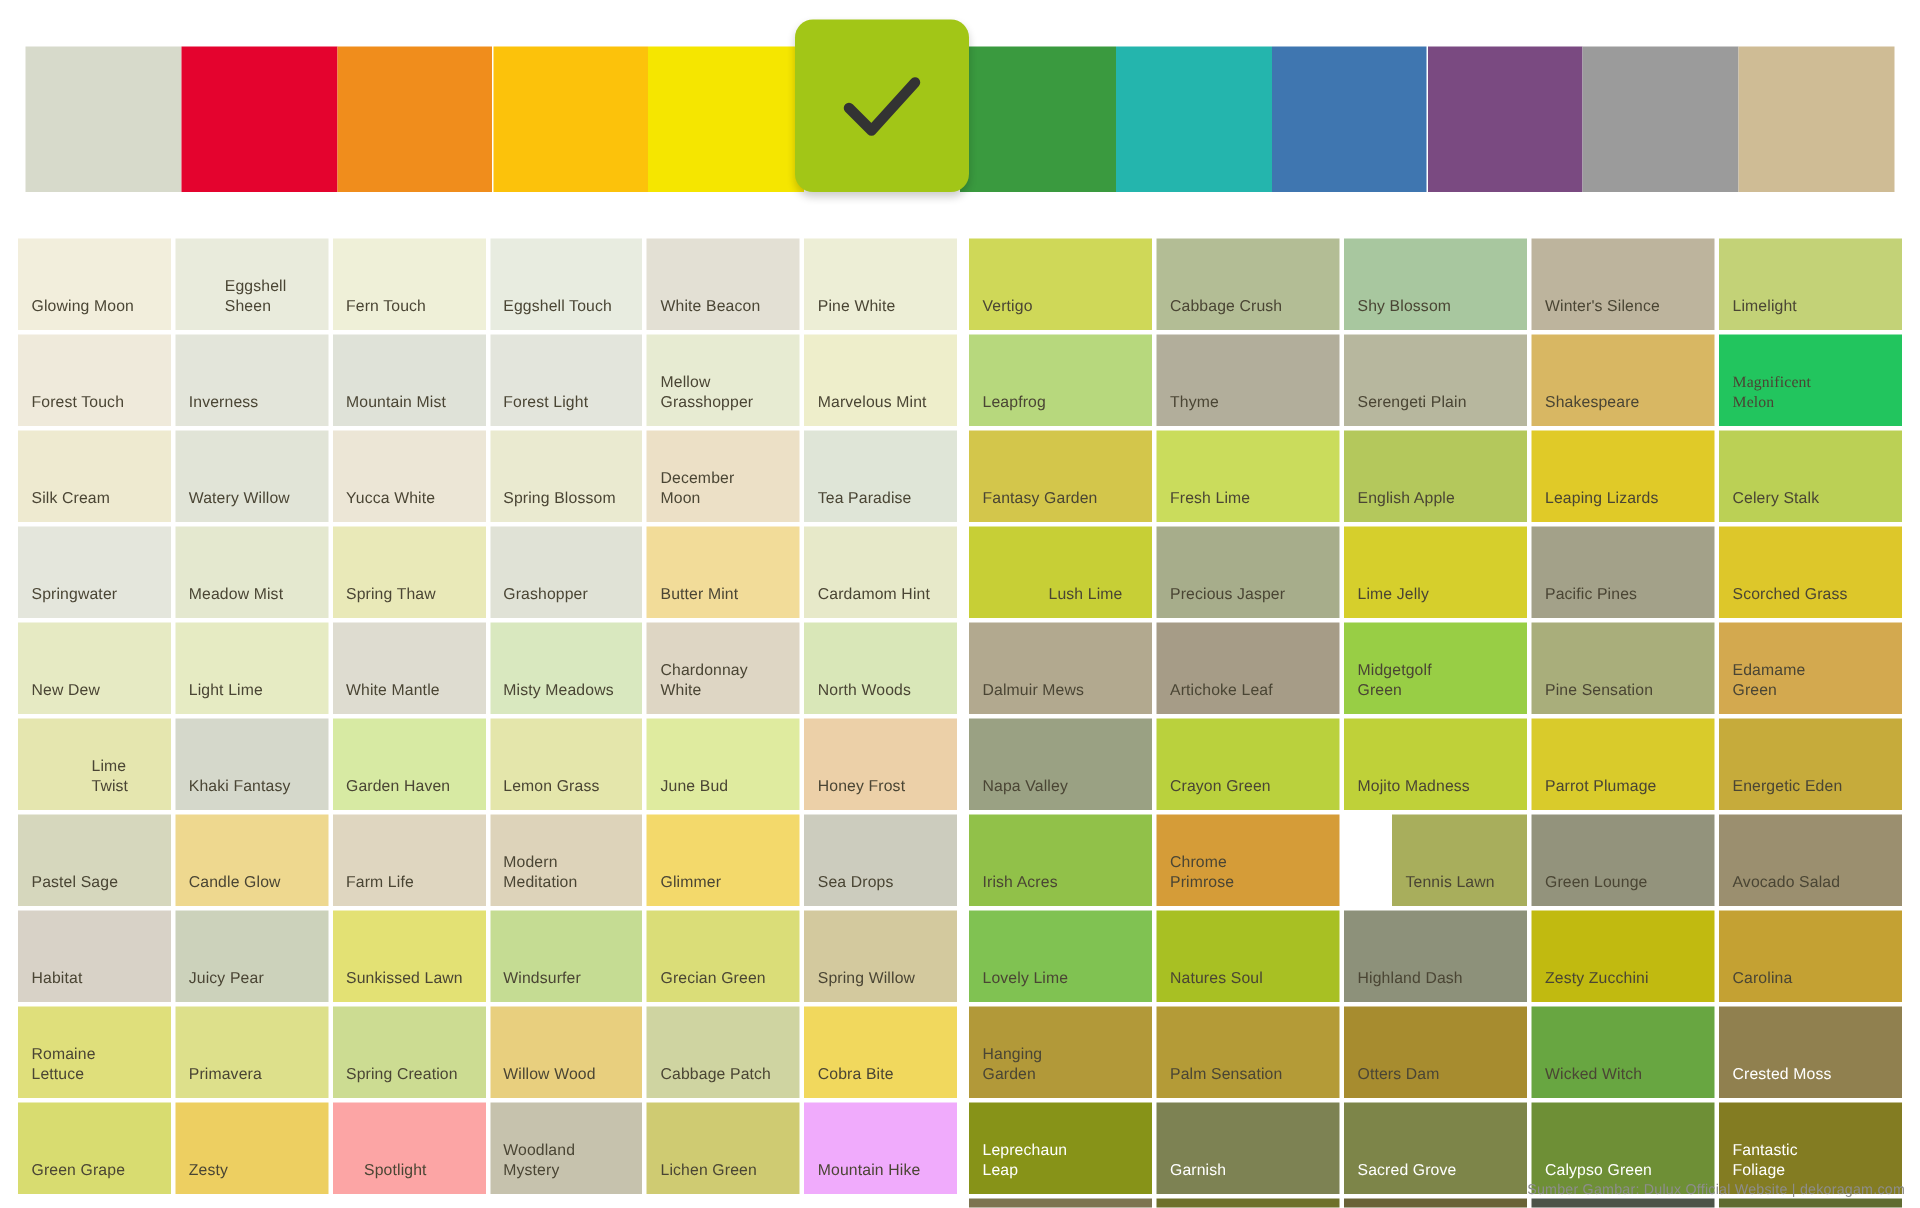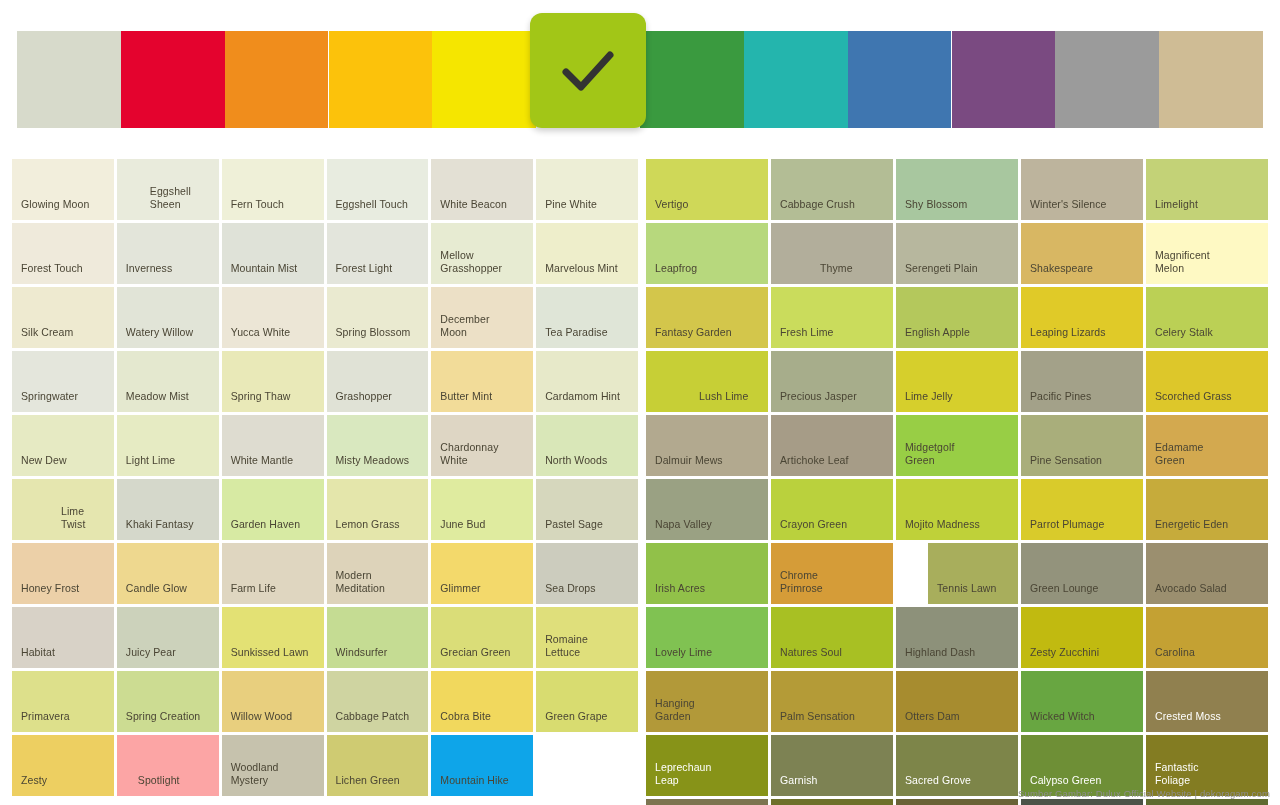--- a/index.html
+++ b/index.html
@@ -247,25 +247,25 @@
         </div>
         <div class="swatch" style="background: rgb(215, 234, 163);">
           <span class="swatch-label">Garden Haven</span>
         </div>
         <div class="swatch" style="background: rgb(228, 230, 171);">
           <span class="swatch-label">Lemon Grass</span>
         </div>
         <div class="swatch" style="background: rgb(223, 235, 159);">
           <span class="swatch-label">June Bud</span>
         </div>
+        <div class="swatch" style="background: rgb(236, 208, 168);">
+          <span class="swatch-label">Honey Frost</span>
+        </div>
         <div class="swatch" style="background: rgb(214, 215, 189);">
           <span class="swatch-label">Pastel Sage</span>
-        </div>
-        <div class="swatch" style="background: rgb(236, 208, 168);">
-          <span class="swatch-label">Honey Frost</span>
         </div>
         <div class="swatch" style="background: rgb(238, 216, 143);">
           <span class="swatch-label">Candle Glow</span>
         </div>
         <div class="swatch" style="background: rgb(223, 214, 192);">
           <span class="swatch-label">Farm Life</span>
         </div>
         <div class="swatch" style="background: rgb(221, 211, 186);">
           <span class="swatch-label">Modern
 Meditation</span>
@@ -284,20 +284,23 @@
         </div>
         <div class="swatch" style="background: rgb(227, 225, 116);">
           <span class="swatch-label">Sunkissed Lawn</span>
         </div>
         <div class="swatch" style="background: rgb(197, 220, 147);">
           <span class="swatch-label">Windsurfer</span>
         </div>
         <div class="swatch" style="background: rgb(218, 221, 120);">
           <span class="swatch-label">Grecian Green</span>
         </div>
+        <div class="swatch" style="background: rgb(211, 201, 158);">
+          <span class="swatch-label">Spring Willow</span>
+        </div>
         <div class="swatch" style="background: rgb(223, 223, 123);">
           <span class="swatch-label">Romaine
 Lettuce</span>
         </div>
         <div class="swatch" style="background: rgb(221, 224, 139);">
           <span class="swatch-label">Primavera</span>
         </div>
         <div class="swatch" style="background: rgb(204, 220, 146);">
           <span class="swatch-label">Spring Creation</span>
         </div>
@@ -319,21 +322,21 @@
         <div class="swatch" style="background: #fca5a5; padding-left: 12px;">
           <span class="swatch-label">Spotlight</span>
         </div>
         <div class="swatch" style="background: rgb(198, 194, 173);">
           <span class="swatch-label">Woodland
 Mystery</span>
         </div>
         <div class="swatch" style="background: rgb(207, 203, 114);">
           <span class="swatch-label">Lichen Green</span>
         </div>
-        <div class="swatch" style="background: #0ea5e9; justify-content: center;">
+        <div class="swatch" style="background: #f0abfc; justify-content: center;">
           <span class="swatch-label">Mountain Hike</span>
         </div>
       </div>
     <div class="grid" id="grid-right">
         <div class="swatch" style="background: rgb(207, 216, 88); align-items: flex-end;">
           <span class="swatch-label">Vertigo</span>
         </div>
         <div class="swatch" style="background: rgb(179, 189, 149);">
           <span class="swatch-label">Cabbage Crush</span>
         </div>
@@ -342,30 +345,30 @@
         </div>
         <div class="swatch" style="background: rgb(189, 180, 157);">
           <span class="swatch-label">Winter's Silence</span>
         </div>
         <div class="swatch" style="background: rgb(195, 210, 119);">
           <span class="swatch-label">Limelight</span>
         </div>
         <div class="swatch" style="background: rgb(183, 216, 125);">
           <span class="swatch-label">Leapfrog</span>
         </div>
-        <div class="swatch" style="background: rgb(178, 174, 155); padding-left: 40px;">
+        <div class="swatch" style="background: rgb(178, 174, 155);">
           <span class="swatch-label">Thyme</span>
         </div>
         <div class="swatch" style="background: rgb(183, 183, 158);">
           <span class="swatch-label">Serengeti Plain</span>
         </div>
         <div class="swatch" style="background: rgb(216, 183, 99);">
           <span class="swatch-label">Shakespeare</span>
         </div>
-        <div class="swatch" style="background: #fef9c3;">
+        <div class="swatch" style="background: #22c55e; font-family: Liberation Serif, serif;">
           <span class="swatch-label">Magnificent
 Melon</span>
         </div>
         <div class="swatch" style="background: rgb(211, 198, 75);">
           <span class="swatch-label">Fantasy Garden</span>
         </div>
         <div class="swatch" style="background: rgb(202, 220, 92);">
           <span class="swatch-label">Fresh Lime</span>
         </div>
         <div class="swatch" style="background: rgb(180, 200, 92);">

